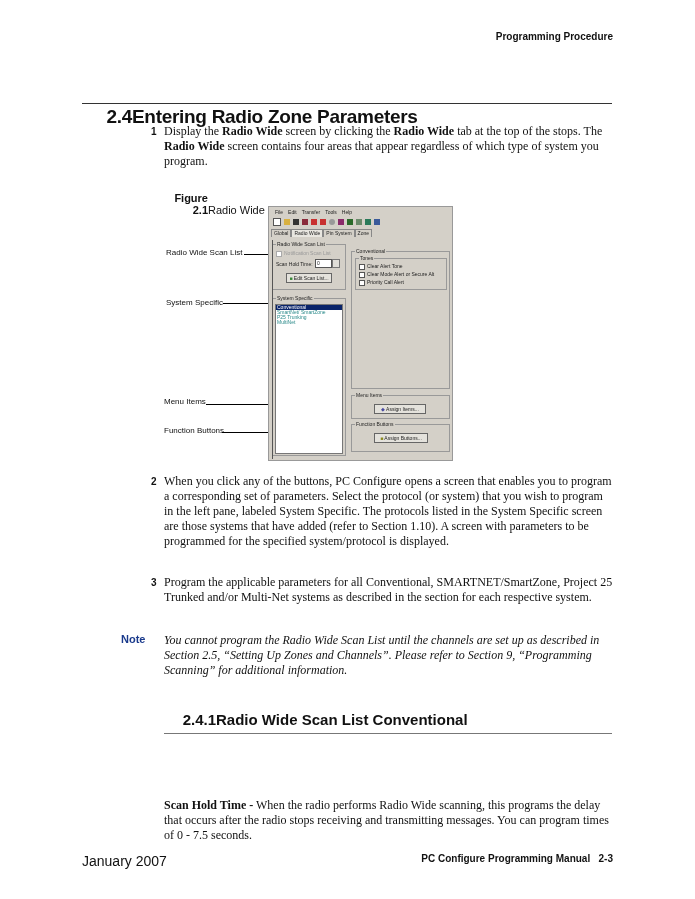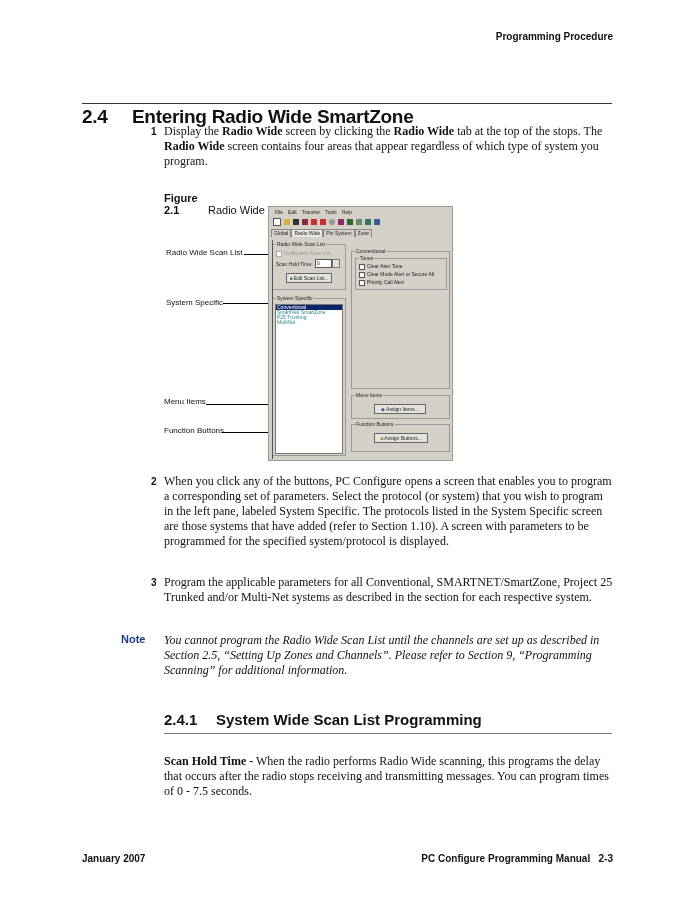--- a/index.html
+++ b/index.html
@@ -1,33 +1,33 @@
 <!DOCTYPE html>
 <html><head>
 <meta charset="utf-8">
 <style>
   html,body{margin:0;padding:0;background:#fff;}
   body{width:695px;height:899px;position:relative;overflow:hidden;font-family:"Liberation Serif",serif;color:#111;}
   .abs{position:absolute;}
-  .sans{font-family:"Liberation Sans",sans-serif;}
+  .sans{font-family:"Liberation Sans",sans-serif;text-align:right;}
   .running-head{right:82px;top:31px;font-size:10px;font-weight:bold;}
   .h1{left:82px;top:76px;font-size:19px;font-weight:bold;letter-spacing:-0.3px;}
   .h1 .num{display:inline-block;width:50px;margin-top:30px;}
   .rule{left:82px;width:530px;height:1px;background:#333;}
   .para{left:164px;width:450px;font-size:12px;line-height:15px;}
   .step-num{position:absolute;left:-13px;top:0;font-family:"Liberation Sans",sans-serif;font-weight:bold;font-size:10px;}
   .fig-cap{left:164px;top:192px;font-size:11px;}
   .fig-cap b{display:inline-block;width:44px;}
   .callout{font-size:8px;font-family:"Liberation Sans",sans-serif;}
   .line{height:1px;background:#000;}
   .note-label{left:121px;top:633px;font-family:"Liberation Sans",sans-serif;font-weight:bold;font-size:11px;color:#1a3a8c;}
   .note{left:164px;top:633px;width:450px;font-size:12px;line-height:15px;font-style:italic;}
   .h2{left:164px;top:711px;font-size:15px;font-weight:bold;}
   .h2 .num{display:inline-block;width:52px;}
-  .footer-l{left:82px;top:853px;font-size:10px;font-weight:bold;}
+  .footer-l{left:82px;top:853px;font-size:14px;font-weight:normal;}
   .footer-r{right:82px;top:853px;font-size:10px;font-weight:bold;}
   
   .shot{left:268px;top:206px;width:183px;height:253px;background:#d4d0c8;border:1px solid #999;font-family:"Liberation Sans",sans-serif;font-size:5px;color:#222;}
   .menubar{position:absolute;left:0;top:0;width:100%;height:9px;display:flex;gap:5px;padding-left:6px;align-items:center;}
   .toolbar{position:absolute;left:0;top:10px;width:100%;height:10px;display:flex;gap:3px;padding-left:4px;align-items:center;}
   .tb{width:6px;height:6px;}
   .tabs{position:absolute;left:2px;top:22px;display:flex;}
   .tab{padding:0 2px;border:1px solid #888;border-bottom:none;height:7px;line-height:7px;background:#d4d0c8;}
   .tab.active{background:#e8e6e0;}
   .grp{position:absolute;border:1px solid #999;}
@@ -36,21 +36,21 @@
   .btn{position:absolute;border:1px solid #666;background:#e4e2dc;text-align:center;height:8px;line-height:8px;}
   .list{position:absolute;background:#fff;border:1px solid #777;}
   .li{color:#2a8a8a;height:5px;line-height:5px;padding-left:1px;}
   .li.sel{background:#0a246a;color:#fff;}
 </style>
 </head>
 <body>
 
 <div class="abs sans running-head">Programming Procedure</div>
 
-<div class="abs sans h1"><span class="num">2.4</span><span>Entering Radio Wide SmartZone</span></div>
+<div class="abs sans h1"><span class="num">2.4</span><span>Entering Radio Zone Parameters</span></div>
 <div class="abs rule" style="top:103px"></div>
 
 <div class="abs para" style="top:124px">
   <span class="step-num">1</span>
   <span>Display the </span><b>Radio Wide</b><span> screen by clicking the </span><b>Radio Wide</b><span> tab at the top of the stops. The </span><b>Radio Wide</b><span> screen contains four areas that appear regardless of which type of system you program.</span>
 </div>
 
 <div class="abs sans fig-cap"><b>Figure 2.1</b><span>Radio Wide Screen Common Display</span></div>
 
 <div class="abs callout" style="left:166px;top:248px">Radio Wide Scan List</div>
@@ -136,21 +136,21 @@
 </div>
 
 <div class="abs para" style="top:575px">
   <span class="step-num">3</span>
   <span>Program the applicable parameters for all Conventional, SMARTNET/SmartZone, Project 25 Trunked and/or Multi-Net systems as described in the section for each respective system.</span>
 </div>
 
 <div class="abs note-label">Note</div>
 <div class="abs note">You cannot program the Radio Wide Scan List until the channels are set up as described in Section 2.5, “Setting Up Zones and Channels”. Please refer to Section 9, “Programming Scanning” for additional information.</div>
 
-<div class="abs sans h2"><span class="num">2.4.1</span><span>System Wide Scan List Programming</span></div>
+<div class="abs sans h2"><span class="num">2.4.1</span><span>Radio Wide Scan List Conventional</span></div>
 <div class="abs rule" style="left:164px;width:448px;top:733px;background:#777"></div>
 
-<div class="abs para" style="top:754px">
+<div class="abs para" style="top:798px">
   <b>Scan Hold Time -</b><span> When the radio performs Radio Wide scanning, this programs the delay that occurs after the radio stops receiving and transmitting messages. You can program times of 0 - 7.5 seconds.</span>
 </div>
 
 <div class="abs sans footer-l">January 2007</div>
 <div class="abs sans footer-r"><span>PC Configure Programming Manual</span>&nbsp;&nbsp;&nbsp;<span>2-3</span></div>
 
 </body></html>

